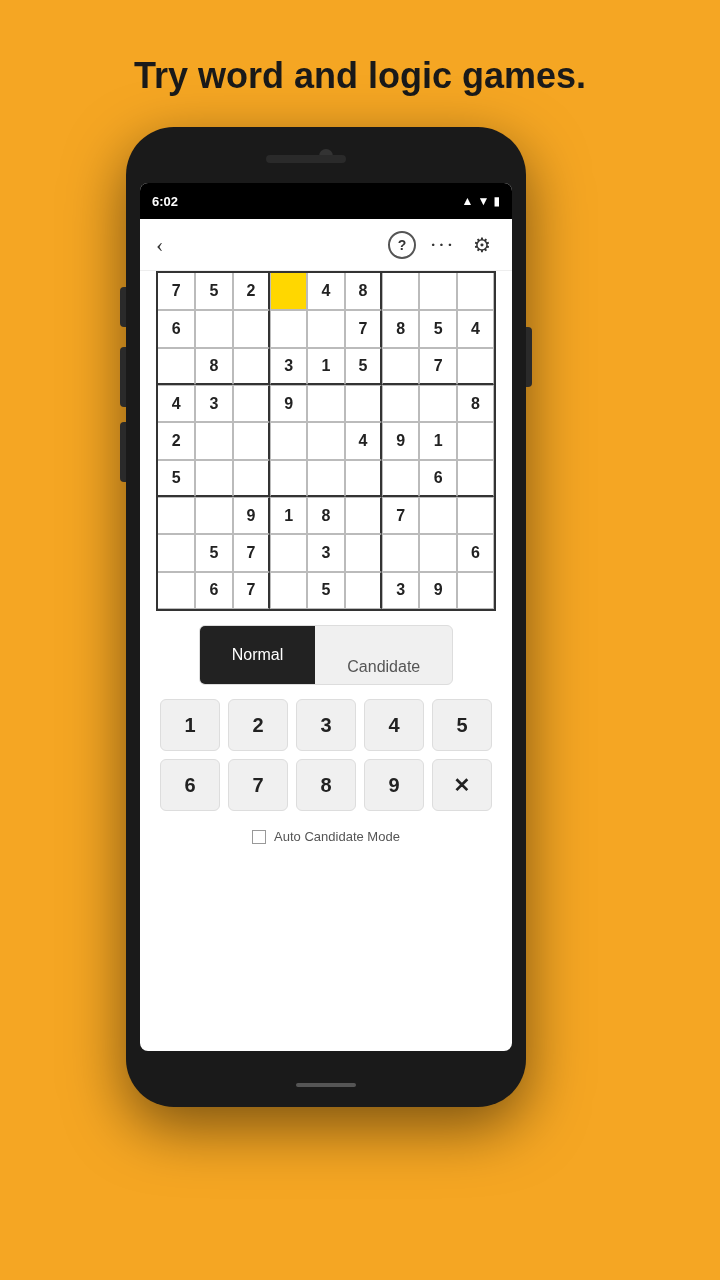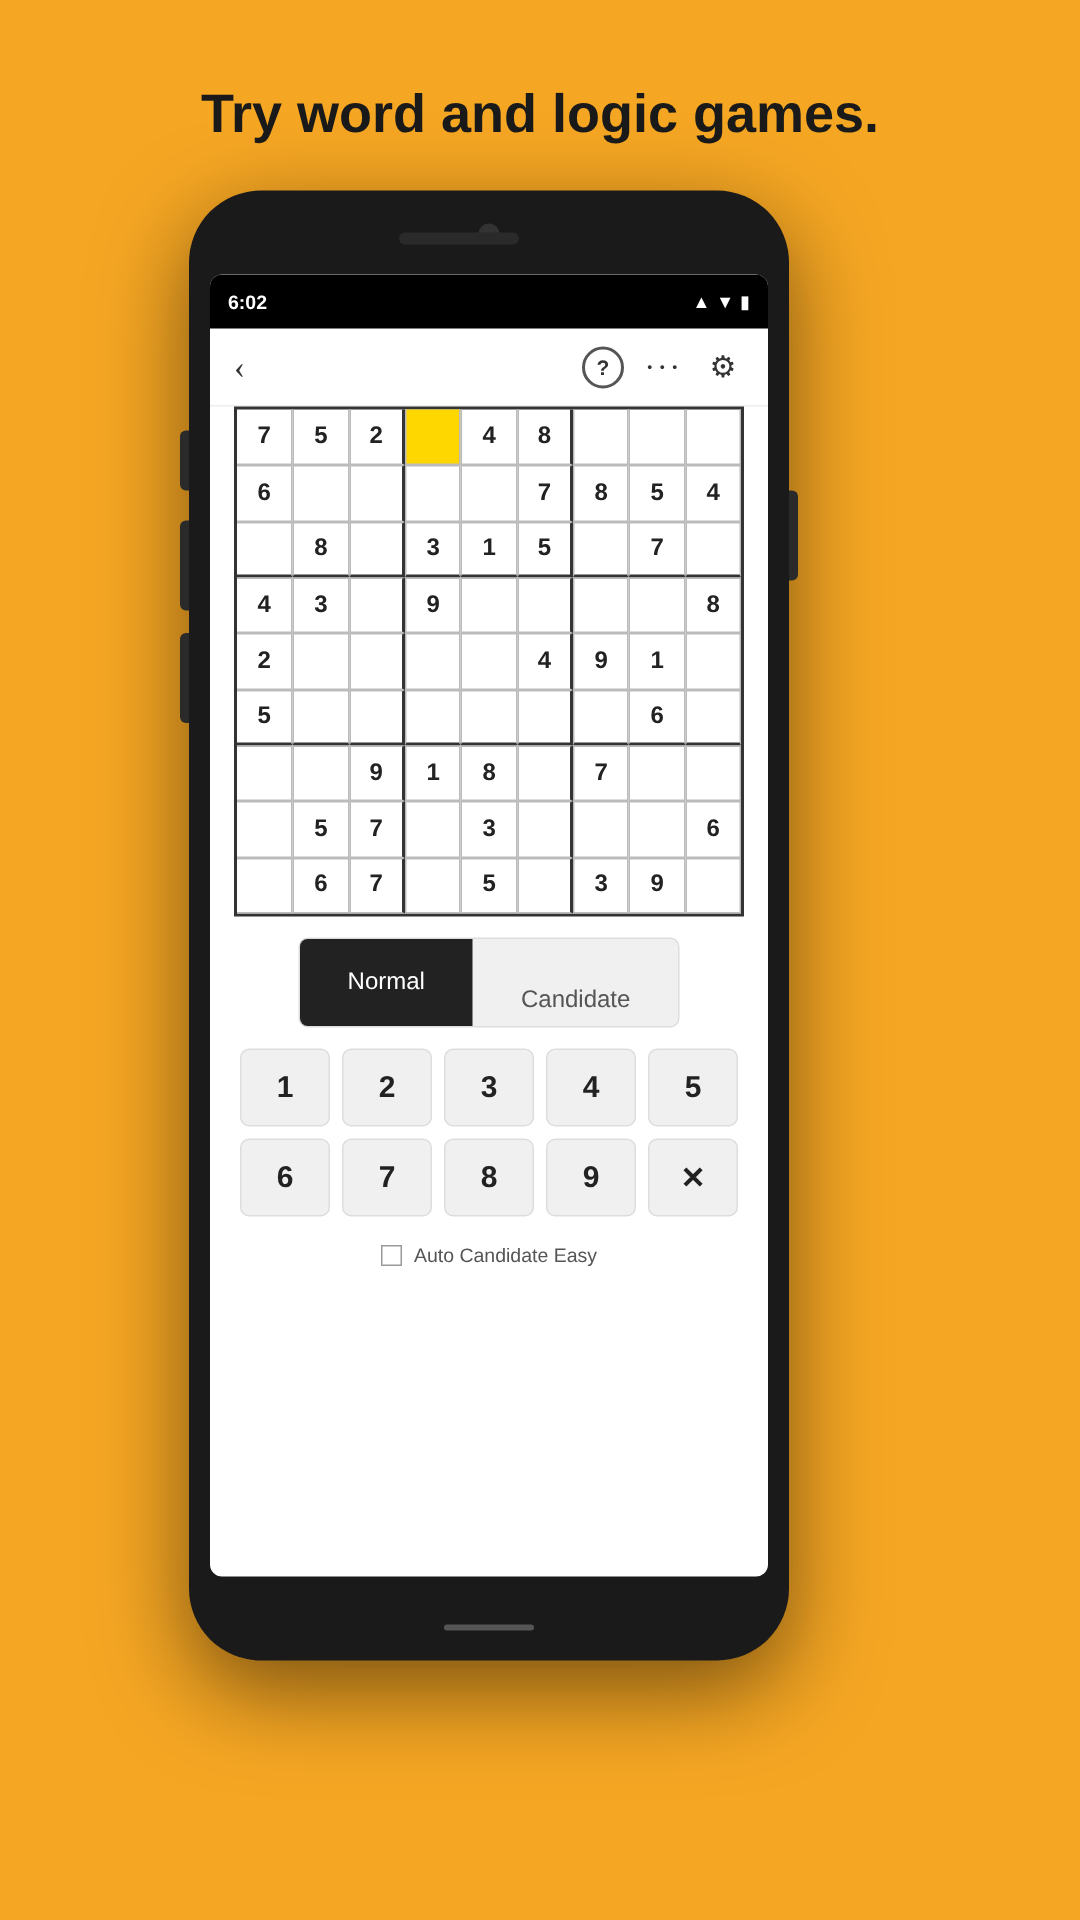--- a/index.html
+++ b/index.html
@@ -444,18 +444,18 @@
           <button class="numpad-btn">6</button>
           <button class="numpad-btn">7</button>
           <button class="numpad-btn">8</button>
           <button class="numpad-btn">9</button>
           <button class="numpad-btn">✕</button>
         </div>
       </div>
 
       <div class="auto-candidate-row">
         <div class="auto-candidate-checkbox"></div>
-        <span class="auto-candidate-label">Auto Candidate Easy</span>
+        <span class="auto-candidate-label">Auto Candidate Mode</span>
       </div>
 
     </div>
   </div>
 </div>
 
 </body></html>

